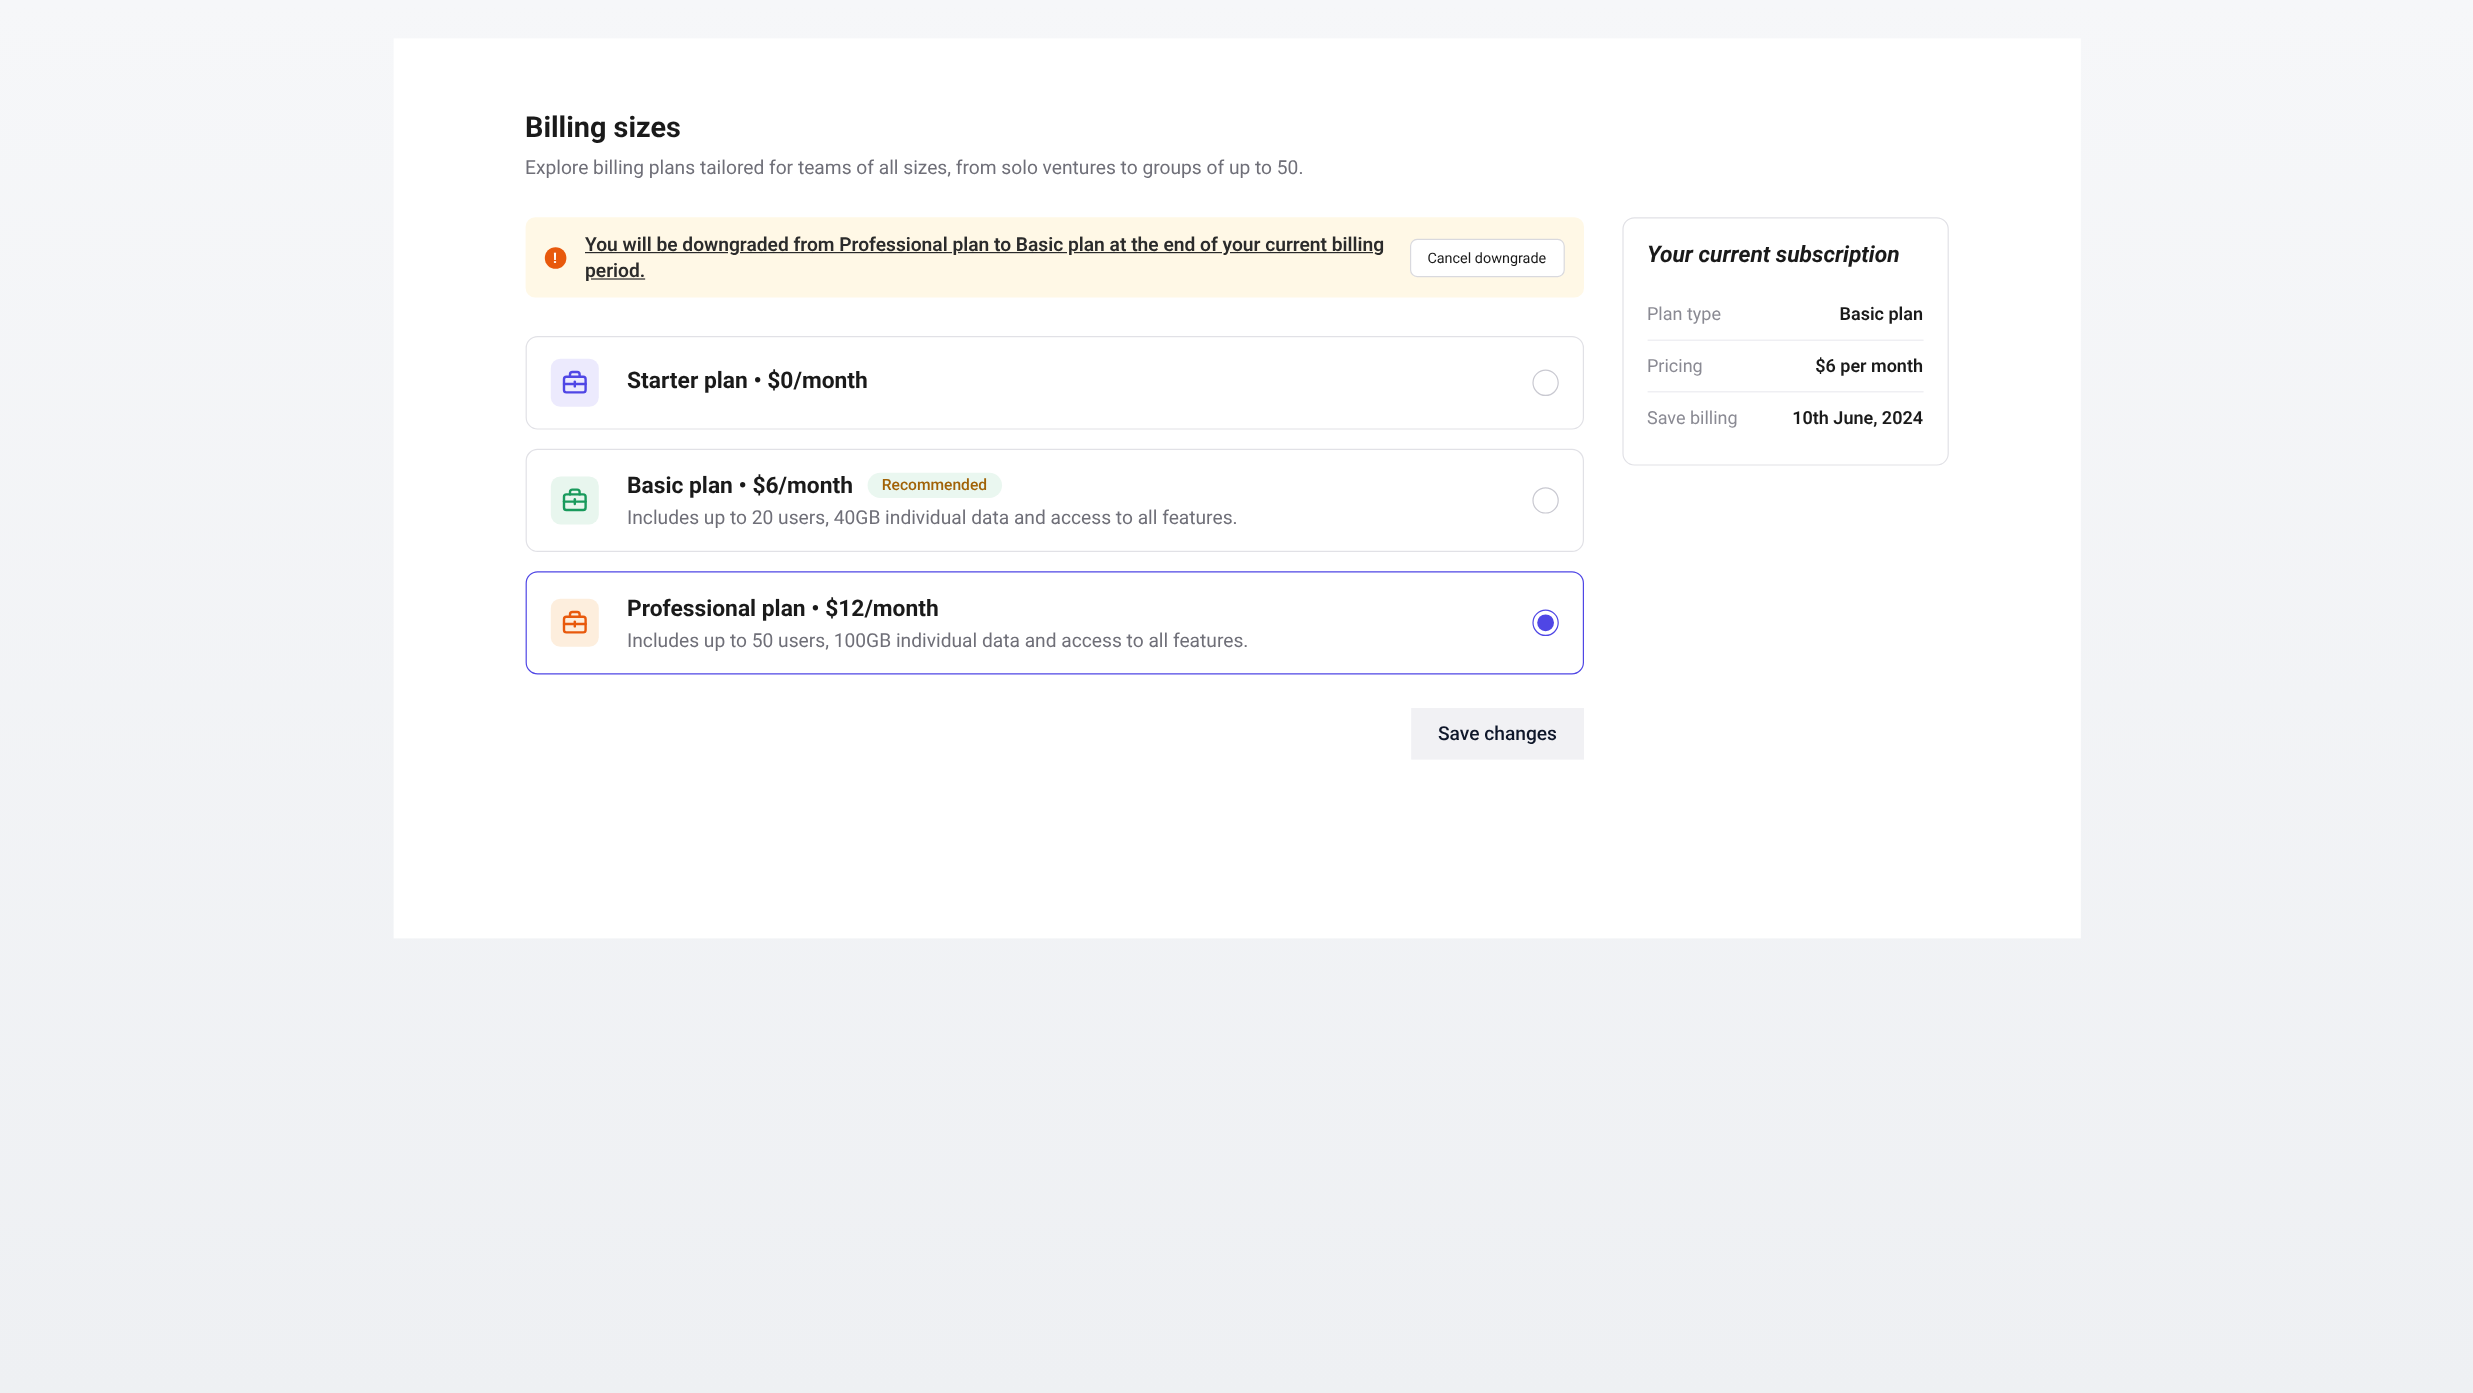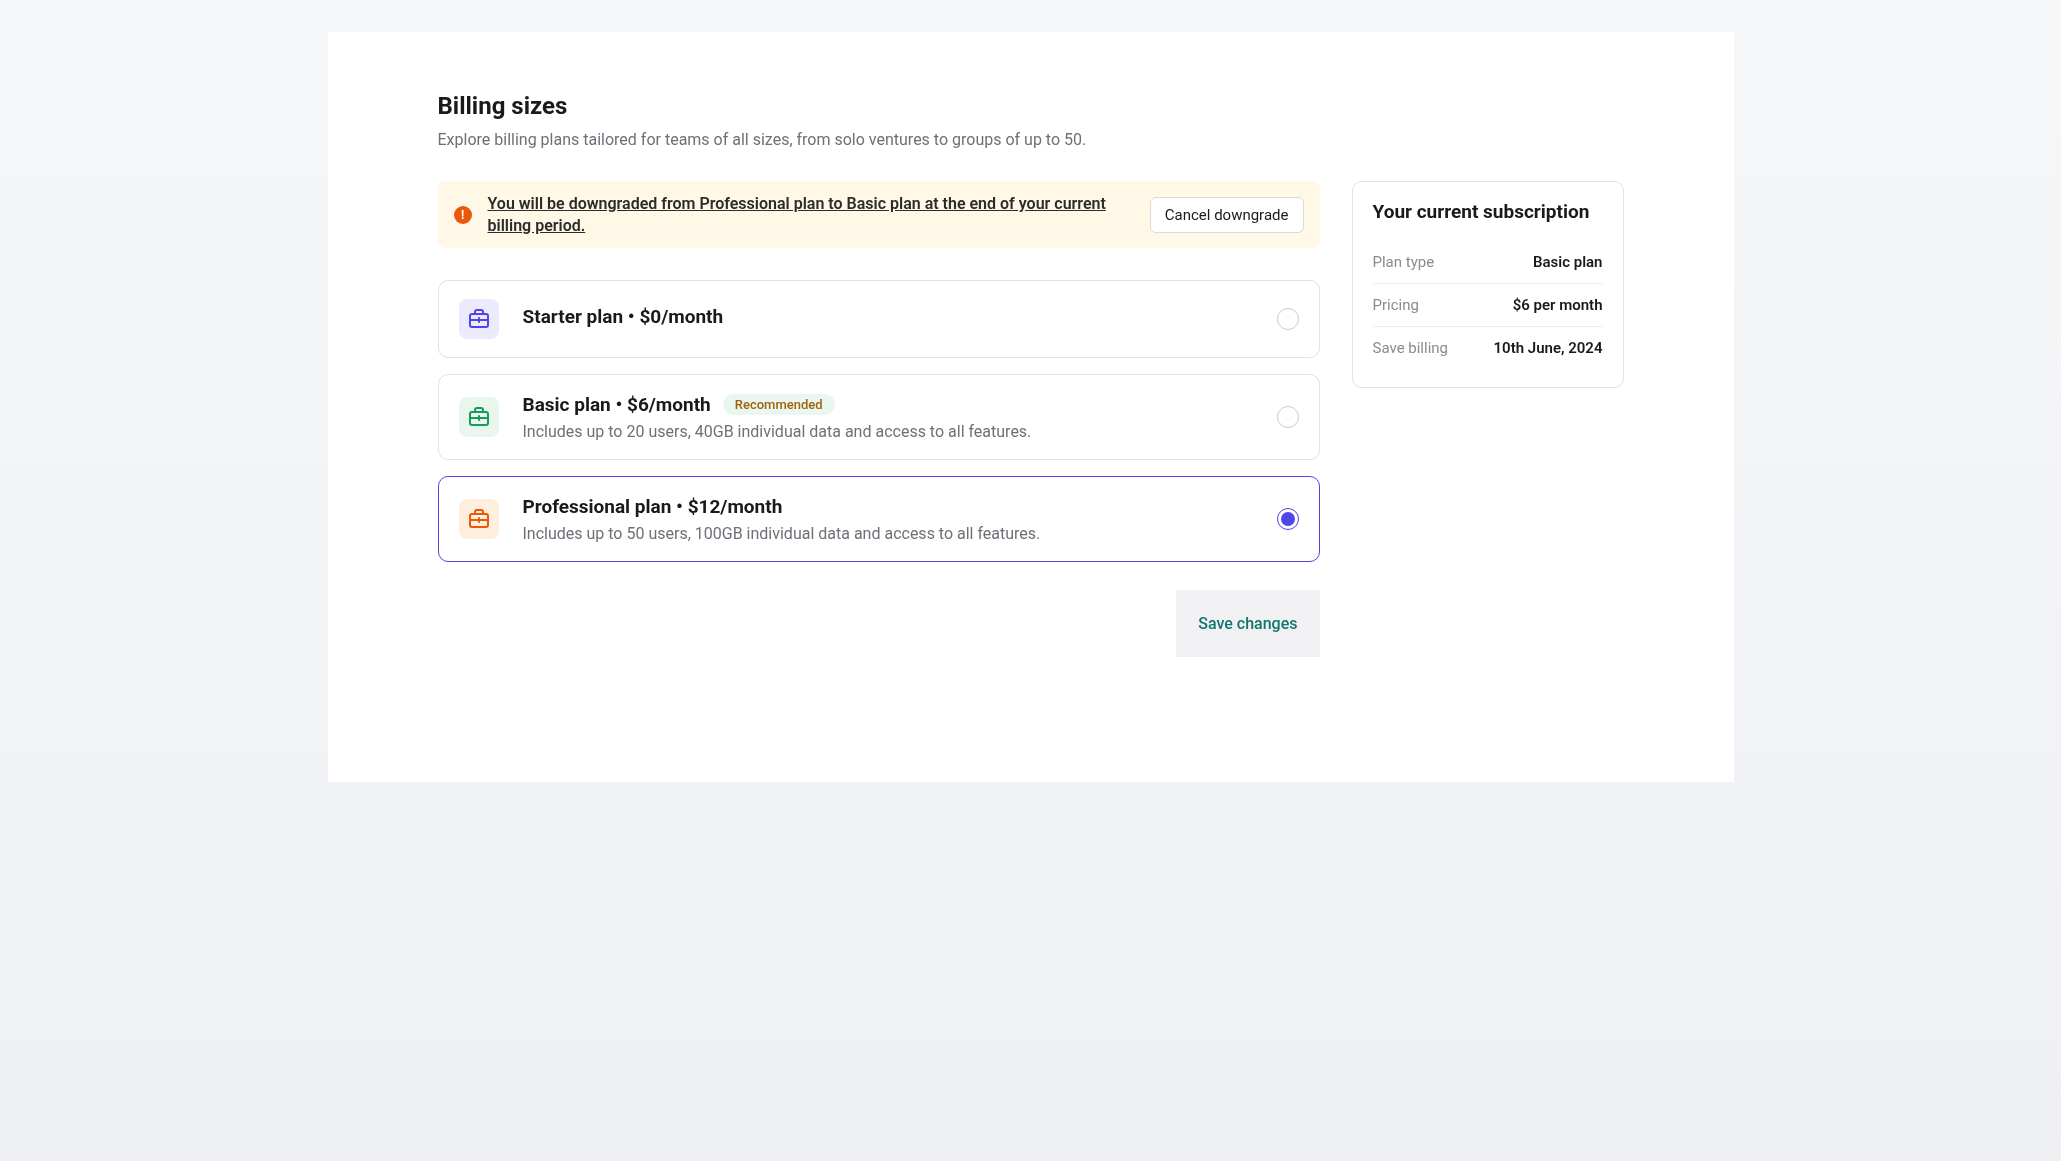--- a/index.html
+++ b/index.html
@@ -35,21 +35,21 @@
   }
   .banner-icon {
     flex: 0 0 18px; width: 18px; height: 18px; border-radius: 50%;
     background: #e8590c; color: #fff; display: flex; align-items: center; justify-content: center;
     font-size: 12px; font-weight: 700;
   }
   .banner-text { flex: 1 1 auto; font-size: 16px; font-weight: 600; color: #2b2b2b; line-height: 1.35; text-decoration: underline; }
   .banner-action {
     flex: 0 0 auto;
     background: #fff; border: 1px solid #d9d9de; border-radius: 6px;
-    padding: 8px 14px; font-size: 15px; color: #1a1a1a; cursor: pointer;
+    padding: 8px 14px; font-size: 12px; color: #1a1a1a; cursor: pointer;
     font-family: inherit;
   }
 
   .plan-card {
     display: flex; align-items: center; gap: 24px;
     border: 1px solid #e1e1e6; border-radius: 10px;
     padding: 18px 20px; margin-bottom: 16px;
     cursor: pointer; background: #fff;
   }
   .plan-card.selected { border: 1.5px solid #4f46e5; }
@@ -70,27 +70,27 @@
     flex: 0 0 22px; width: 22px; height: 22px; border-radius: 50%;
     border: 1.5px solid #c9c9d1; position: relative; background: #fff;
   }
   .plan-card.selected .plan-radio { border-color: #4f46e5; }
   .plan-card.selected .plan-radio::after {
     content: ""; position: absolute; inset: 3px; border-radius: 50%; background: #4f46e5;
   }
 
   .actions { display: flex; justify-content: flex-end; margin-top: 28px; }
   .save-btn {
-    background: #f1f1f4; color: #0f766e; border: none; border-radius: 0;
-    padding: 24px 22px; font-size: 16px; font-weight: 500; font-family: inherit;
+    background: #f1f1f4; color: #0f172a; border: none; border-radius: 0;
+    padding: 12px 22px; font-size: 16px; font-weight: 500; font-family: inherit;
     cursor: not-allowed;
   }
 
   .sidebar-card { border: 1px solid #e1e1e6; border-radius: 10px; padding: 18px 20px; }
-  .sidebar-title { font-size: 19px; font-weight: 700; margin-bottom: 18px; color: #1a1a1a; }
+  .sidebar-title { font-size: 19px; font-weight: 700; margin-bottom: 18px; color: #1a1a1a; font-style: italic; }
   .kv-row { display: flex; justify-content: space-between; align-items: center; padding: 12px 0; border-bottom: 1px solid #ececf0; gap: 28px; }
   .kv-row:last-child { border-bottom: none; }
   .kv-label { color: #8a8a93; font-size: 15px; }
   .kv-value { color: #1a1a1a; font-size: 15px; font-weight: 600; }
 </style>
 </head>
 <body>
 
 <div class="page">
 

